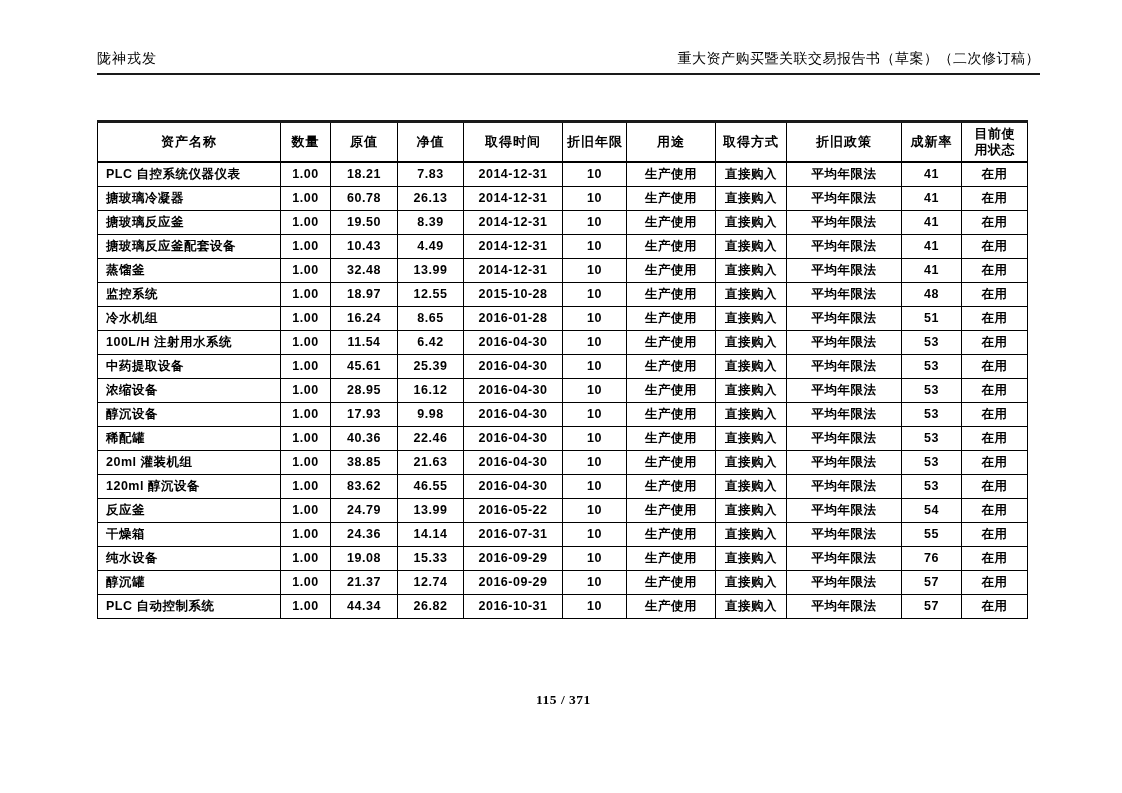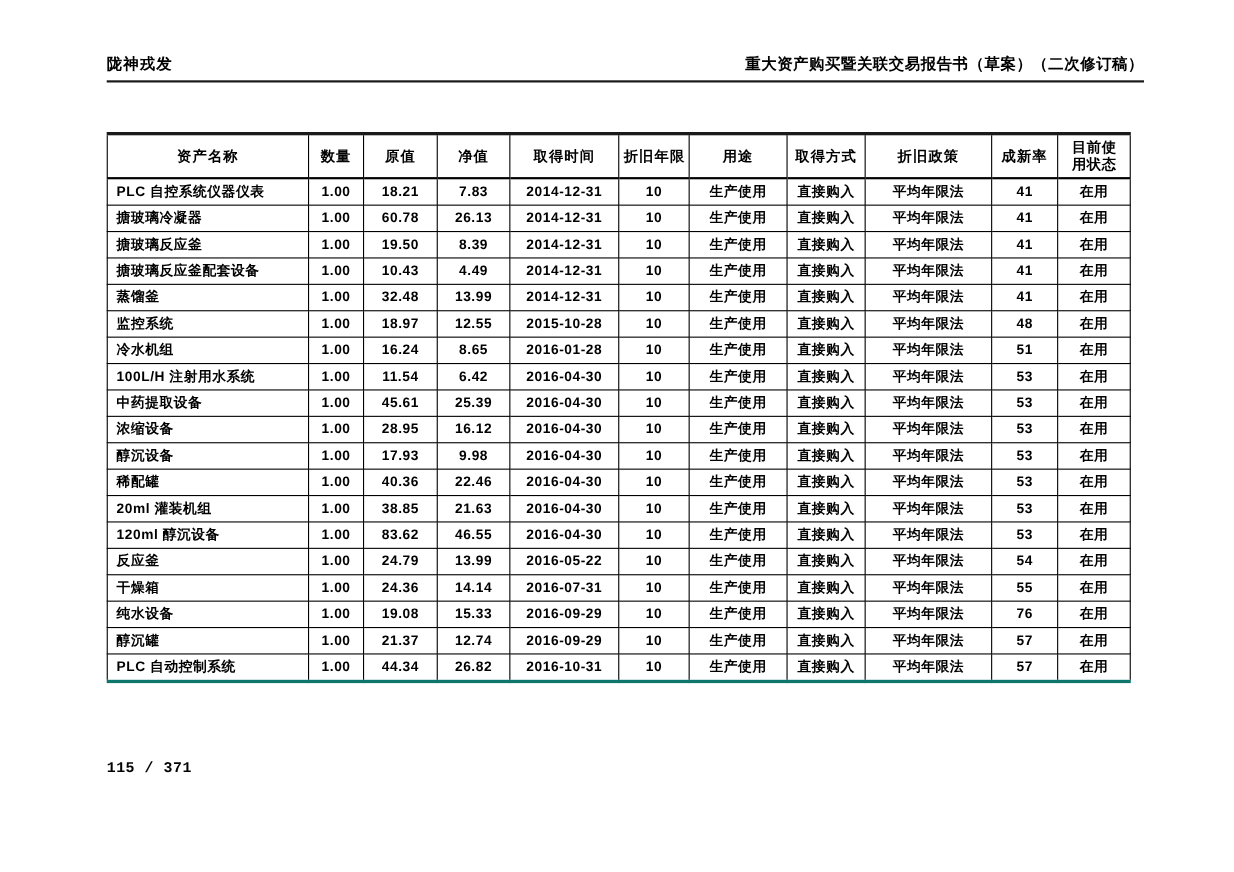--- a/index.html
+++ b/index.html
@@ -18,35 +18,34 @@
     position: absolute;
     left: 97px;
     top: 50px;
     width: 943px;
     display: flex;
     justify-content: space-between;
     align-items: flex-end;
     font-size: 14px;
     padding-bottom: 5px;
     border-bottom: 2px solid #1a1a1a;
-    font-weight: bold;
   }
   .doc-header .left-text  { letter-spacing: 1px; }
   .doc-header .right-text { letter-spacing: 0.5px; }
 
   
   table.asset-table {
     position: absolute;
     left: 97px;
     top: 120px;
     width: 930px;
     border-collapse: collapse;
     table-layout: fixed;
     border-top: 3px solid #1a1a1a;
-    border-bottom: 3px solid #0f766e;
+    border-bottom: 1px solid #0f766e;
     font-family: "Liberation Sans", "DejaVu Sans", sans-serif;
   }
   table.asset-table th,
   table.asset-table td {
     border: 1px solid #000;
     font-weight: bold;
     text-align: center;
     vertical-align: middle;
     padding: 3px 4px;
     overflow: hidden;
@@ -76,25 +75,24 @@
     padding-left: 8px;
     letter-spacing: 0.5px;
   }
 
   
   .page-footer {
     position: absolute;
     left: 97px;
     top: 692px;
     width: 933px;
-    text-align: left;
+    text-align: center;
     font-size: 13.5px;
     font-weight: bold;
     letter-spacing: 0.5px;
-    font-family: Liberation Mono, monospace;
   }
 </style>
 </head>
 <body>
 
 <div class="doc-header">
   <span class="left-text">陇神戎发</span>
   <span class="right-text">重大资产购买暨关联交易报告书（草案）（二次修订稿）</span>
 </div>
 

